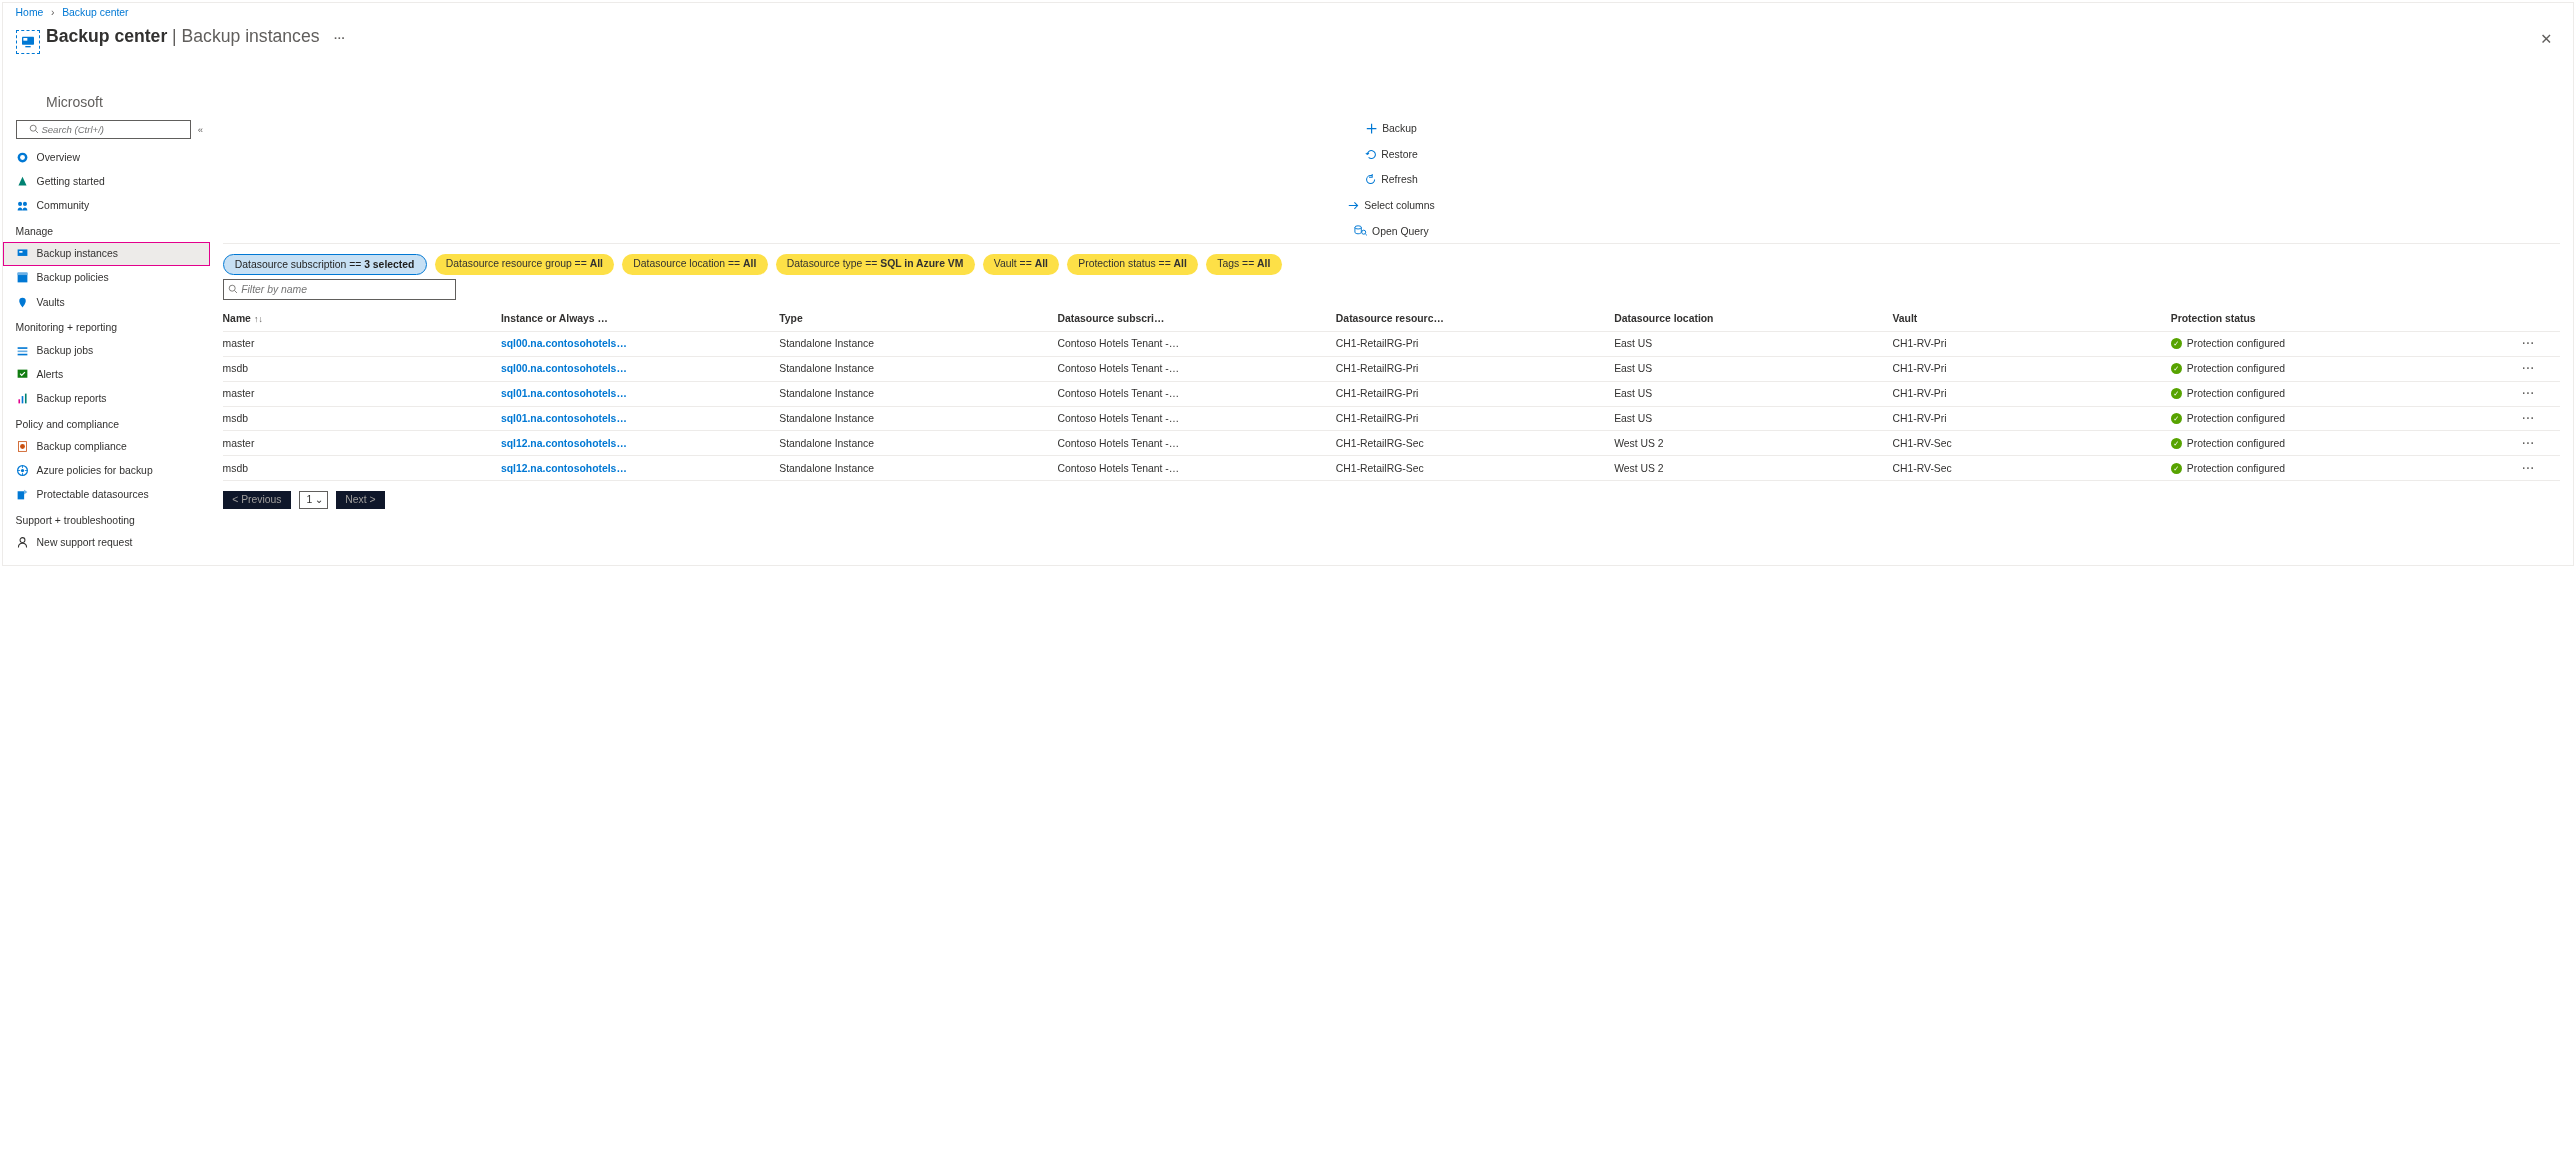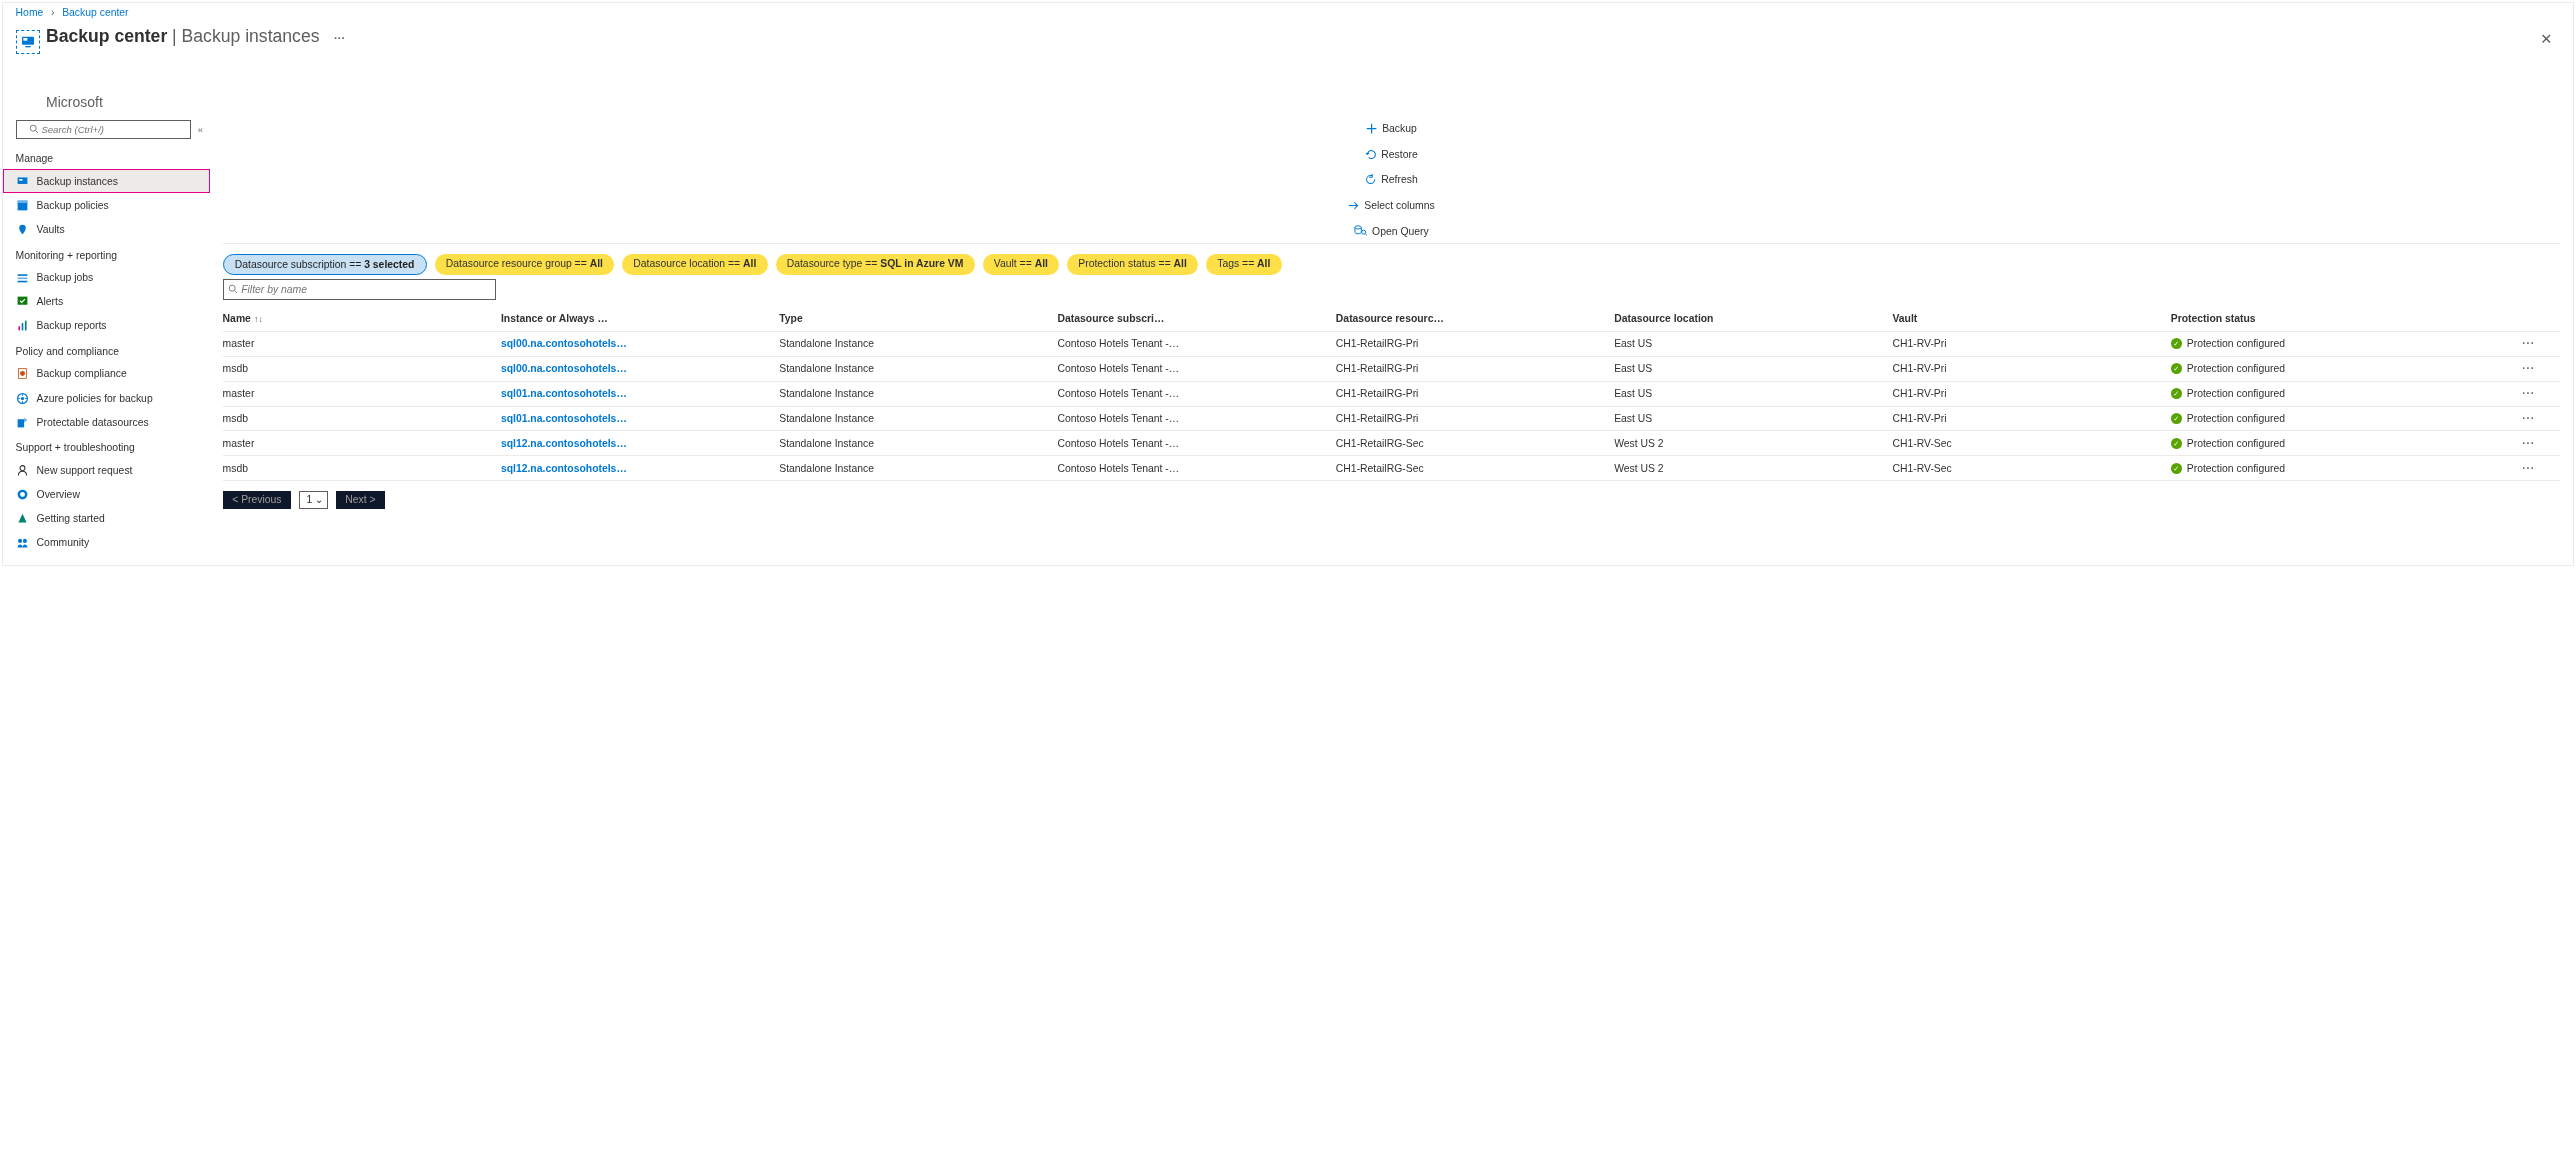--- a/index.html
+++ b/index.html
@@ -41,21 +41,21 @@
   .tool-btn .ticon { color: #0078d4; display:flex; }
 
   .filters { display: flex; flex-wrap: wrap; gap: 8px; padding: 9.6px 0 4.8px 0; }
   .pill { background: #fde047; color: #323130; border-radius: 11.2px; padding: 4px 11.2px; font-size: 10.4px; cursor: pointer; white-space: nowrap; }
   .pill.selected { background: #0078d4; color: #fff; border: 0.8px solid #0078d4; background: linear-gradient(#c7e0f4,#c7e0f4); color:#201f1e; border:0.8px solid #0078d4;}
   .pill .bold { font-weight: 600; }
 
   .checkbox-row { display: flex; align-items: center; gap: 6.4px; padding: 6.4px 0 11.2px 0; font-size: 10.4px; }
   .checkbox-row .box { width: 14.4px; height: 14.4px; border: 0.8px solid #323130; border-radius: 1.6px; cursor:pointer; }
 
-  .filter-input-wrap { display:flex; align-items:center; border:0.8px solid #605e5c; height:21px; width:273px; padding:0 4.8px; margin-bottom: 6.4px;}
+  .filter-input-wrap { display:flex; align-items:center; border:0.8px solid #605e5c; height:21px; width:233px; padding:0 4.8px; margin-bottom: 6.4px;}
   .filter-input-wrap input { border:none; outline:none; flex:1; font-size:10.4px; font-style: italic; color:#605e5c; }
 
   .count-label { font-size: 10.4px; color: #323130; padding: 11.2px 0 6.4px 0; }
 
   .grid { width: 100%; }
   .grid table { width: 100%; border-collapse: collapse; table-layout: fixed; }
   .grid th { text-align: left; font-weight: 600; font-size: 10.4px; padding: 6.4px 8px 6.4px 0; border-bottom: 0.8px solid #edebe9; white-space: nowrap; overflow:hidden; text-overflow: ellipsis;}
   .grid td { font-size: 10.4px; padding: 6.4px 8px 6.4px 0; border-bottom: 0.8px solid #edebe9; white-space: nowrap; overflow:hidden; text-overflow: ellipsis;}
   .grid .sort-icon { color:#605e5c; margin-left:3.2px; font-size:8.8px; }
   .link-cell { color: #0078d4; font-weight: 600; cursor:pointer; }
@@ -108,20 +108,49 @@
             <svg width="9.6" height="9.6" viewBox="0 0 16 16">
                 <circle cx="7" cy="7" r="5" fill="none" stroke="#605e5c" stroke-width="1.3"></circle>
                 <line x1="11" y1="11" x2="15" y2="15" stroke="#605e5c" stroke-width="1.3"></line>
               </svg>
           </span>
           <input placeholder="Search (Ctrl+/)" style="">
         </div>
         <span class="collapse-chevrons">«</span>
       </div>
 
+      <div id="nav-top">
+          <div class="nav-item">
+            <span class="nav-icon">
+              <svg width="13" height="13" viewBox="0 0 16 16">
+                <circle cx="8" cy="8" r="6" fill="#0078d4"></circle>
+                <circle cx="8" cy="8" r="3" fill="#fff"></circle>
+              </svg>
+            </span>
+            <span>Overview</span>
+          </div>
+          <div class="nav-item">
+            <span class="nav-icon">
+              <svg width="13" height="13" viewBox="0 0 16 16">
+                <path d="M3 13L8 2l5 11z" fill="#008272"></path>
+              </svg>
+            </span>
+            <span>Getting started</span>
+          </div>
+          <div class="nav-item">
+            <span class="nav-icon">
+              <svg width="13" height="13" viewBox="0 0 16 16">
+                <circle cx="5" cy="6" r="2.5" fill="#0078d4"></circle>
+                <circle cx="11" cy="6" r="2.5" fill="#0078d4"></circle>
+                <path d="M2 14c0-2 1.5-3.5 3-3.5s3 1.5 3 3.5M8 14c0-2 1.5-3.5 3-3.5s3 1.5 3 3.5" fill="#0078d4"></path>
+              </svg>
+            </span>
+            <span>Community</span>
+          </div>
+        </div>
       <div id="nav-groups">
           <div class="nav-group-label">Manage</div>
           <div class="nav-item active highlighted">
             <span class="nav-icon">
               <svg width="13" height="13" viewBox="0 0 16 16">
                 <rect x="2" y="3" width="12" height="8" fill="#0078d4"></rect>
                 <rect x="4" y="5" width="4" height="2" fill="#fff"></rect>
               </svg>
             </span>
             <span>Backup instances</span>
@@ -204,49 +233,20 @@
           </div>
           <div class="nav-group-label">Support + troubleshooting</div>
           <div class="nav-item">
             <span class="nav-icon">
               <svg width="13" height="13" viewBox="0 0 16 16">
                 <circle cx="8" cy="5" r="3" fill="none" stroke="#323130" stroke-width="1.3"></circle>
                 <path d="M3 14c0-3 2-5 5-5s5 2 5 5" fill="none" stroke="#323130" stroke-width="1.3"></path>
               </svg>
             </span>
             <span>New support request</span>
-          </div>
-        </div>
-      <div id="nav-top">
-          <div class="nav-item">
-            <span class="nav-icon">
-              <svg width="13" height="13" viewBox="0 0 16 16">
-                <circle cx="8" cy="8" r="6" fill="#0078d4"></circle>
-                <circle cx="8" cy="8" r="3" fill="#fff"></circle>
-              </svg>
-            </span>
-            <span>Overview</span>
-          </div>
-          <div class="nav-item">
-            <span class="nav-icon">
-              <svg width="13" height="13" viewBox="0 0 16 16">
-                <path d="M3 13L8 2l5 11z" fill="#008272"></path>
-              </svg>
-            </span>
-            <span>Getting started</span>
-          </div>
-          <div class="nav-item">
-            <span class="nav-icon">
-              <svg width="13" height="13" viewBox="0 0 16 16">
-                <circle cx="5" cy="6" r="2.5" fill="#0078d4"></circle>
-                <circle cx="11" cy="6" r="2.5" fill="#0078d4"></circle>
-                <path d="M2 14c0-2 1.5-3.5 3-3.5s3 1.5 3 3.5M8 14c0-2 1.5-3.5 3-3.5s3 1.5 3 3.5" fill="#0078d4"></path>
-              </svg>
-            </span>
-            <span>Community</span>
           </div>
         </div>
     </div>
 
     <div class="content">
 
       <div class="toolbar">
         <div class="tool-btn">
           <span class="ticon">
               <svg width="11.2" height="11.2" viewBox="0 0 14 14">

